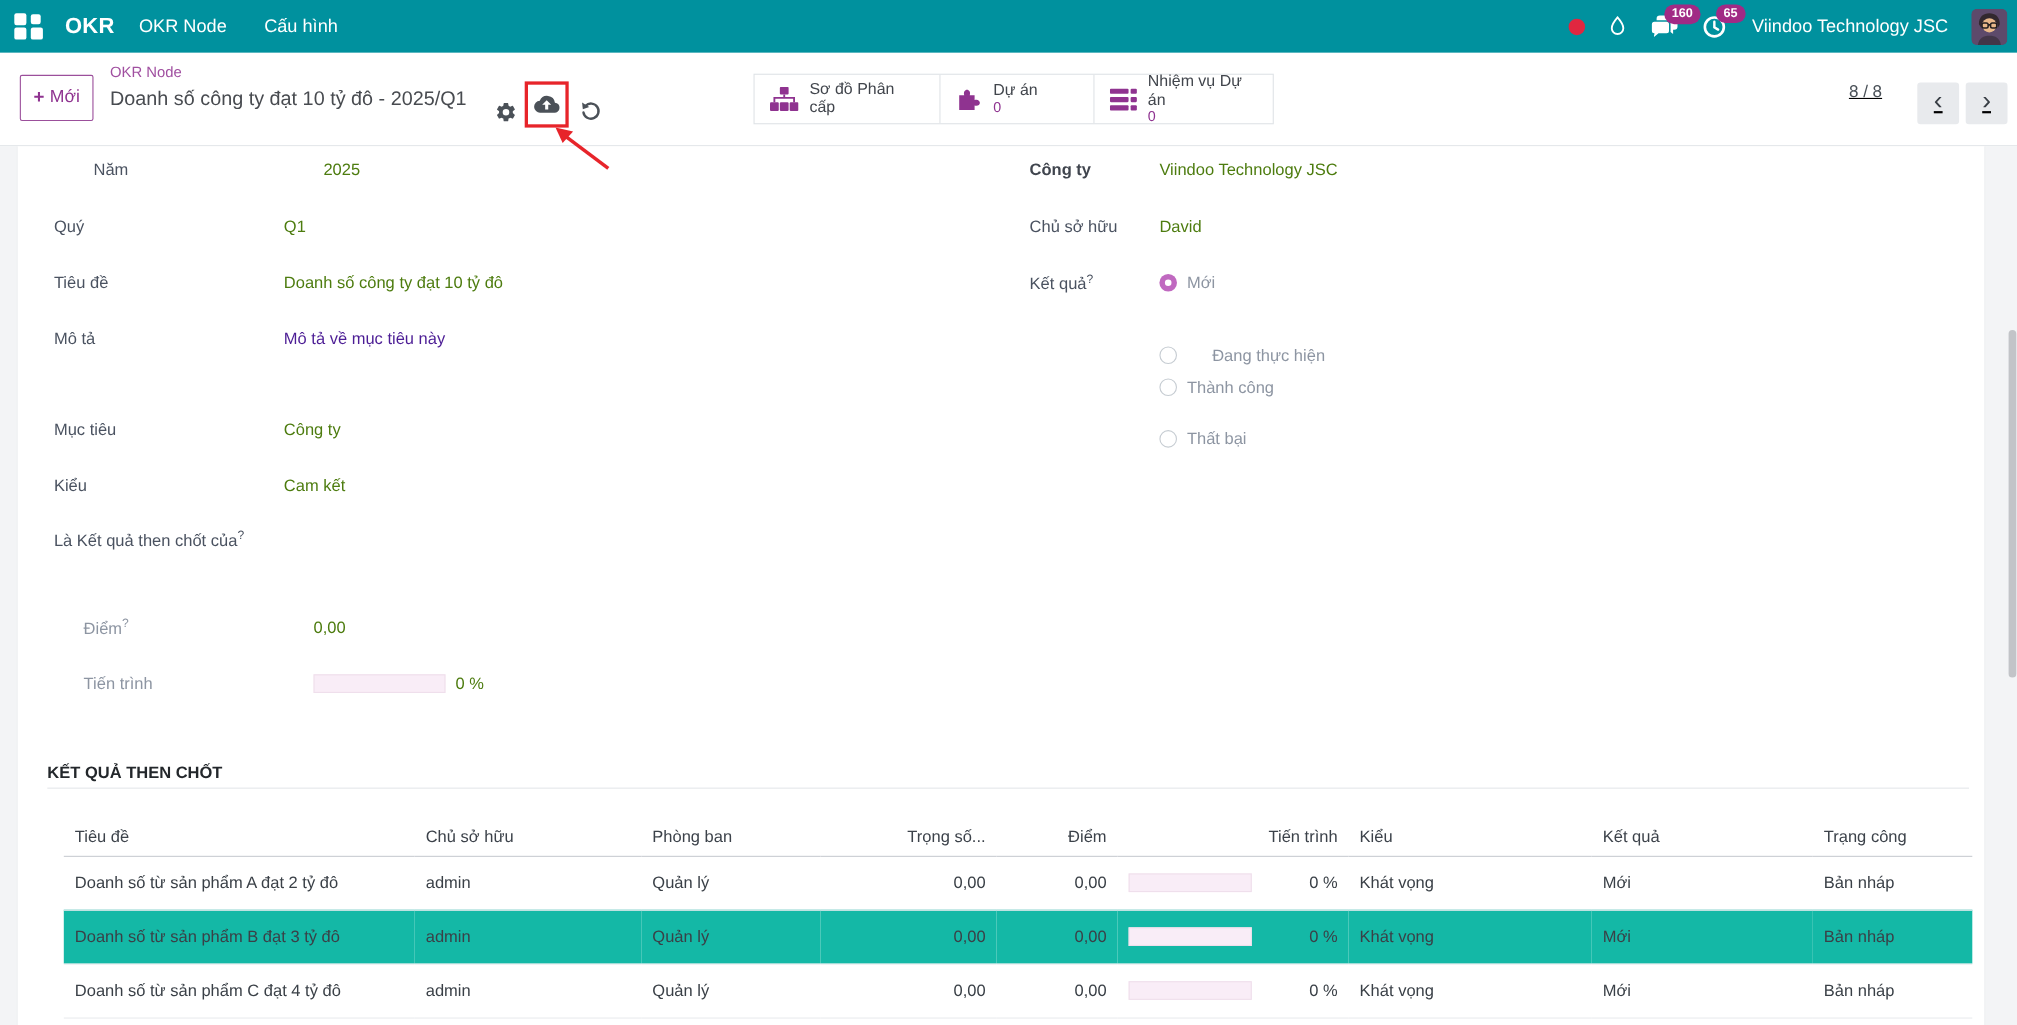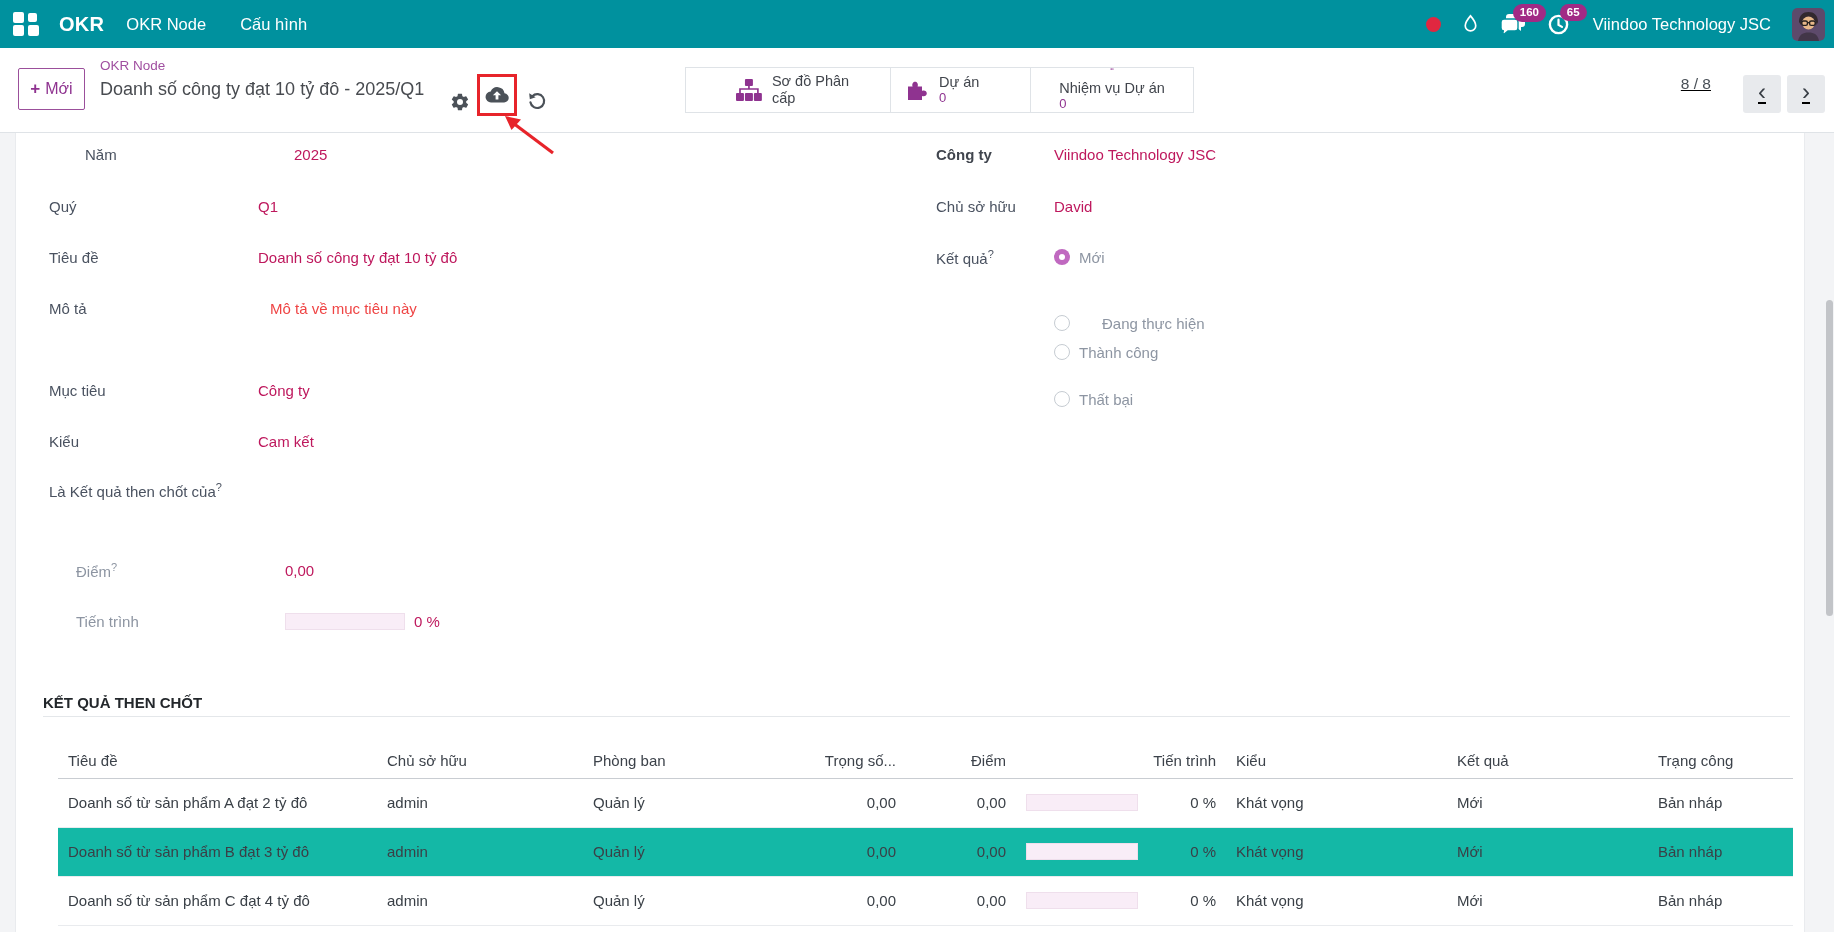--- a/index.html
+++ b/index.html
@@ -37,46 +37,46 @@
   .btn-new .plus { font-weight:700; font-size:17px; }
   .bc-parent { position:absolute; left:100px; top:10px; font-size:13.5px; color:#a04fa0; cursor:pointer; }
   .bc-title { position:absolute; left:100px; top:31px; font-size:18px; color:#484b50; }
   .tb-ico { position:absolute; cursor:pointer; display:flex; align-items:center; justify-content:center; }
   .ico-gear { left:449px; top:43px; width:22px; height:22px; }
   .anno-box { position:absolute; left:477px; top:26px; width:40px; height:42px;
     border:3px solid #e7242a; display:flex; align-items:center; justify-content:center; }
   .ico-undo { left:526px; top:42px; width:22px; height:22px; }
 
   .smart-buttons { position:absolute; left:685px; top:19px; height:46px; display:flex;
-    border:1px solid #dfe3e7; background:#fff;padding-left:36px; }
+    border:1px solid #dfe3e7; background:#fff; }
   .smart-btn { display:flex; align-items:center; gap:10px; padding:0 14px; cursor:pointer; }
   .smart-btn + .smart-btn { border-left:1px solid #dfe3e7; }
   .sb-label { font-size:14.5px; color:#41454c; line-height:1.15; }
   .sb-count { font-size:13px; color:#8f3390; line-height:1.15; }
-  .sb-1 { width:168px; } .sb-2 { width:140px; } .sb-3 { width:163px;flex-direction:column; }
+  .sb-1 { width:168px; } .sb-2 { width:140px; } .sb-3 { width:163px; }
 
   .pager { position:absolute; right:9px; top:27px; display:flex; align-items:flex-start;text-decoration:underline; }
   .pager-text { font-size:15.5px; color:#495057; margin-right:26px; }
   .pager-btn { width:38px; height:38px; background:#e8eaed; border:none; border-radius:3px;
     font-size:24px; color:#383e45; line-height:1; cursor:pointer; margin-left:6px;
     display:flex; align-items:center; justify-content:center; font-family:inherit; padding-bottom:4px; }
 
   
   .anno-arrow { position:absolute; left:495px; top:110px; z-index:50; pointer-events:none; }
 
   
   .content { position:absolute; left:0; top:133px; width:1834px; height:799px; background:#f3f4f6; }
   .sheet { position:absolute; left:15px; top:0; width:1790px; height:799px; background:#fff;
     border-left:1px solid #e9ebee; border-right:1px solid #e9ebee; }
 
   .frow { position:absolute; display:flex; align-items:center; height:24px; }
   .flabel { width:209px; font-size:15px; color:#4a5260; }
   .flabel sup { font-size:11px; }
-  .fvalue { font-size:15px; color:#be185d; }
-  .fvalue.placeholder { color:#ef4444;margin-left:12px; }
+  .fvalue { font-size:15px; color:#4d7c0f; }
+  .fvalue.placeholder { color:#4c1d95; }
   .flabel.muted { color:#8d95a2;margin-left:27px; }
   .flabel.bold { font-weight:700; color:#40454e; }
 
   .pbar { width:120px; height:17px; background:#f9edf7; border:1px solid #efdfec; }
   .pbar-sm { width:112px; height:17px; background:#f9edf7; border:1px solid #efdfec; }
 
   .radio-row { position:absolute; display:flex; align-items:center; gap:9px; height:24px; }
   .radio { width:16px; height:16px; border-radius:50%; border:1px solid #c6ccd2; background:#fff;
     position:relative; flex:none; cursor:pointer; }
   .radio.selected { border:none; background:#c069c0; }

